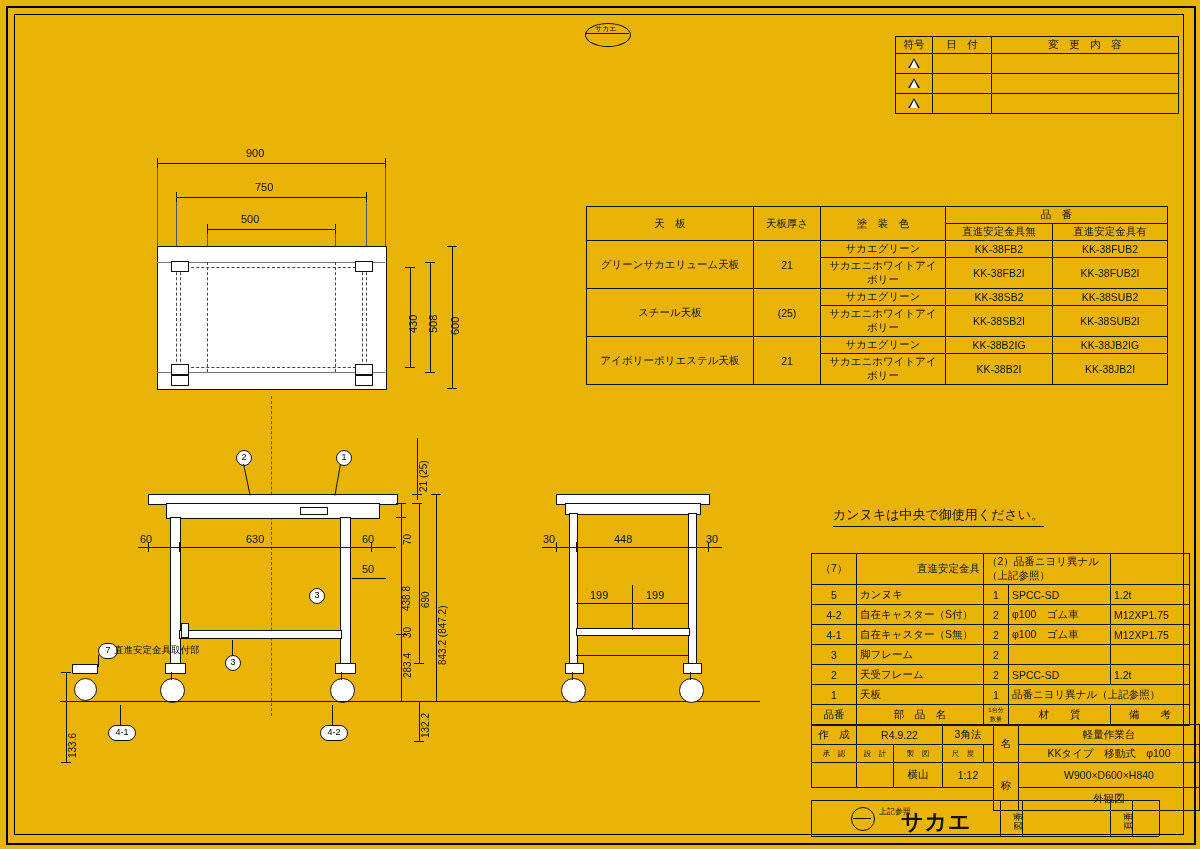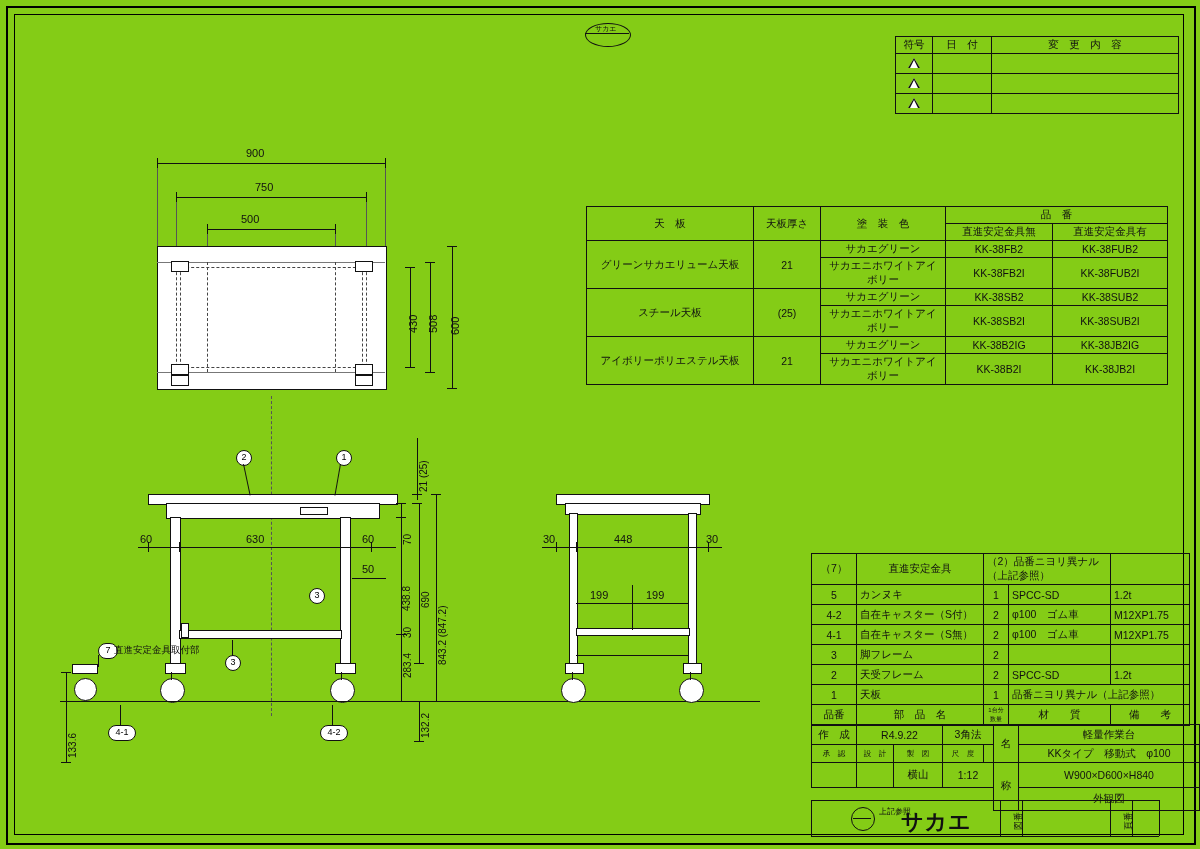--- a/index.html
+++ b/index.html
@@ -1,17 +1,17 @@
 <!DOCTYPE html>
 <html><head>
 <meta charset="utf-8">
 <style>
   html,body{margin:0;padding:0;background:#ffffff;}
   body{font-family:"Liberation Sans", sans-serif;}
-  #page{position:relative;width:1200px;height:849px;background:#84cc16;overflow:hidden;}
+  #page{position:relative;width:1200px;height:849px;background:#eab308;overflow:hidden;}
   .frame-outer{position:absolute;left:6px;top:6px;width:1186px;height:835px;border:2px solid #000;}
   .frame-inner{position:absolute;left:14px;top:14px;width:1168px;height:819px;border:1px solid #000;}
   .lbl{position:absolute;font-size:11px;color:#111;white-space:nowrap;}
   .lbl-sm{position:absolute;font-size:9.5px;color:#111;white-space:nowrap;}
   .lbl-xs{position:absolute;font-size:8.5px;color:#111;white-space:nowrap;}
   .ln{position:absolute;background:#111;}
   .hln{height:1px;}
   .vln{width:1px;}
   .dash-h{position:absolute;height:0;border-top:1px dashed #444;}
   .dash-v{position:absolute;width:0;border-left:1px dashed #444;}
@@ -166,20 +166,21 @@
       <td>KK-38JB2IG</td>
     </tr>
     <tr>
       <td>サカエニホワイトアイボリー</td>
       <td>KK-38B2I</td>
       <td>KK-38JB2I</td>
     </tr>
   </tbody>
     </table>
 
+  <div class="lbl underline" style="left:833px;top:506px;font-size:13px;padding-bottom:2px;">カンヌキは中央で御使用ください。</div>
 
   <div class="plate" style="left:148px;top:494px;width:248px;height:9px;"></div>
   <div class="plate" style="left:166px;top:503px;width:212px;height:14px;"></div>
   <div class="plate" style="left:300px;top:507px;width:26px;height:6px;"></div>
 
   <div class="plate" style="left:170px;top:517px;width:9px;height:146px;"></div>
   <div class="plate" style="left:340px;top:517px;width:9px;height:146px;"></div>
 
   <div class="plate" style="left:179px;top:630px;width:161px;height:7px;"></div>
   <div class="plate" style="left:181px;top:623px;width:6px;height:13px;"></div>
@@ -286,21 +287,21 @@
 
   <div class="ln hln" style="left:576px;top:603px;width:112px;"></div>
   <div class="ln vln" style="left:632px;top:585px;height:45px;"></div>
   <div class="lbl" style="left:590px;top:589px;">199</div>
   <div class="lbl" style="left:646px;top:589px;">199</div>
 
   <table class="tbl" style="left:811px;top:553px;">
     <tbody>
         <tr>
       <td style="width:38px;height:17px;">（7）</td>
-      <td style="width:120px;text-align:center;">直進安定金具</td>
+      <td style="width:120px;text-align:right;">直進安定金具</td>
       <td colspan="2" style="width:120px;text-align:left;">（2）品番ニヨリ異ナル（上記参照）</td>
       <td style="width:72px;"></td>
     </tr>
     <tr>
       <td style="height:17px;">5</td>
       <td style="text-align:left;">カンヌキ</td>
       <td style="width:18px;">1</td>
       <td style="text-align:left;">SPCC-SD</td>
       <td style="text-align:left;">1.2t</td>
     </tr>

